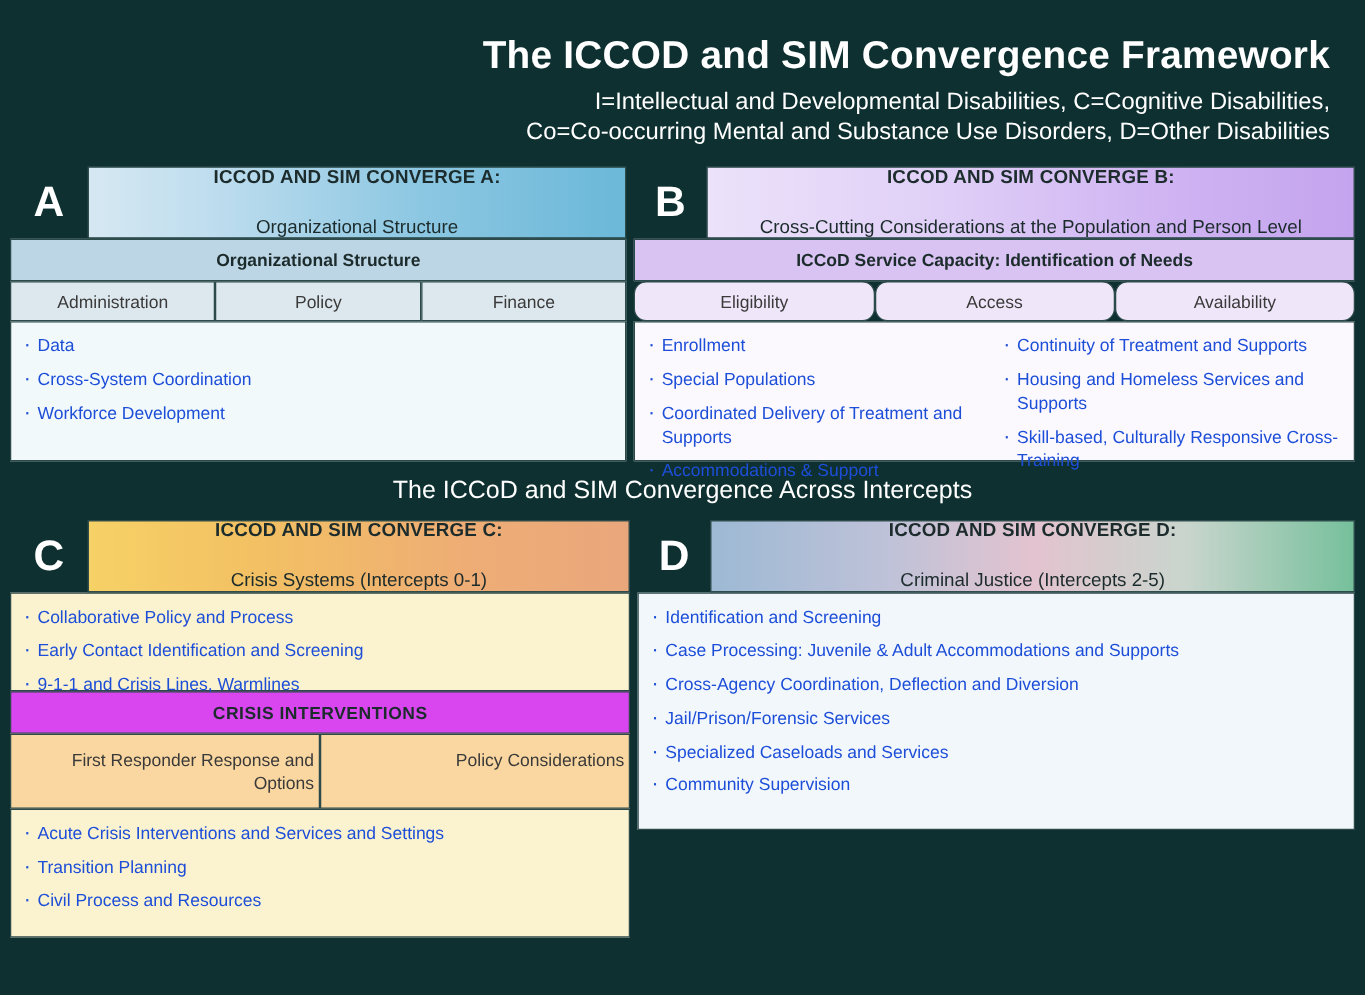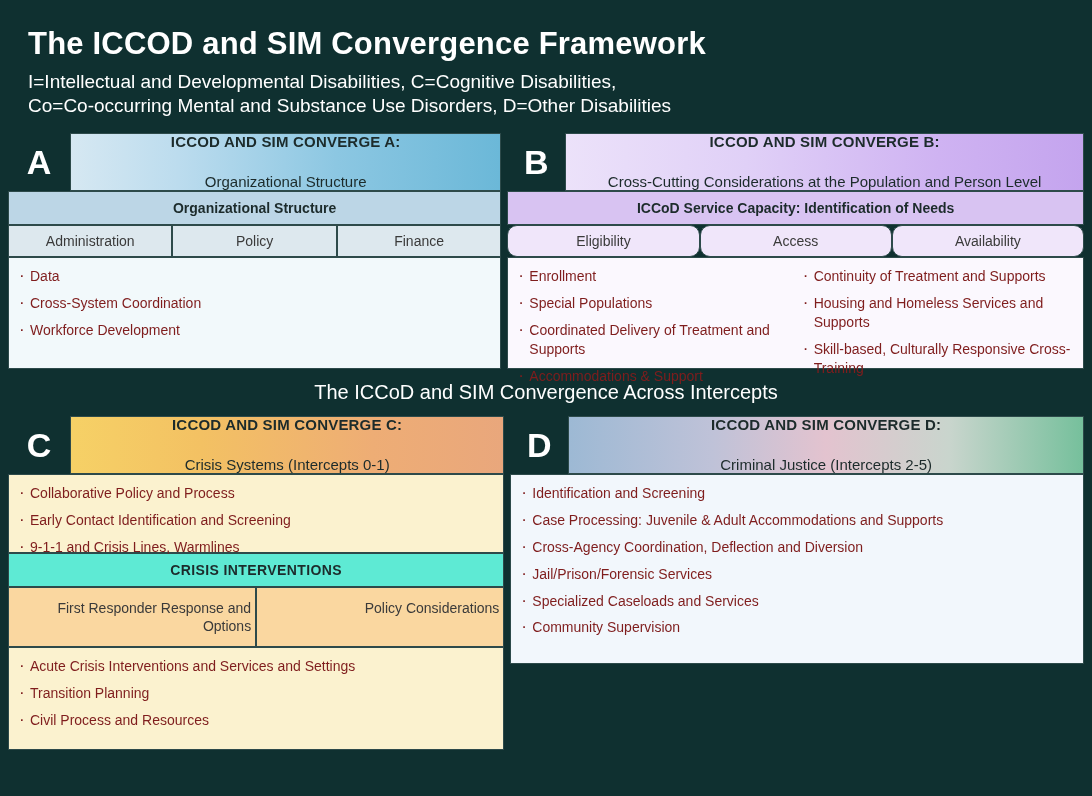--- a/index.html
+++ b/index.html
@@ -13,21 +13,21 @@
   .frame{
     position:relative;
     width:1092px;height:796px;
     background:#0f3030;
     box-sizing:border-box;
     padding:0 8px 8px 8px;
   }
 
   
   .title-block{
-    text-align:left;
+    text-align:right;
     padding:26px 20px 14px 20px;
     color:#ffffff;
   }
   .main-title{
     font-size:31px;
     font-weight:bold;
     letter-spacing:0.2px;
     margin:0 0 8px 0;
     line-height:1.15;
   }
@@ -72,21 +72,21 @@
   .grad-C{background:linear-gradient(90deg,#f6d166 0%,#f3c163 30%,#eead75 70%,#e9a77c 100%);}
   .grad-D{background:linear-gradient(90deg,#9db9d4 0%,#bfc2d8 28%,#e3c3cf 50%,#c9d5cd 74%,#76c09c 100%);}
 
   .subhead{
     border:1.5px solid #2d4a4a;box-sizing:border-box;
     text-align:center;font-weight:bold;font-size:14px;
     padding:8px 4px;color:#1c2b2b;
   }
   .subhead.blue{background:#bcd6e6;}
   .subhead.purple{background:#d8c3f2;}
-  .subhead.orange{background:#5eead4;letter-spacing:.4px;}
+  .subhead.orange{background:#d946ef;letter-spacing:.4px;}
 
   .cells{display:flex;}
   .cell{
     border:1.5px solid #2d4a4a;box-sizing:border-box;
     text-align:center;font-size:14px;padding:7px 4px;
     color:#3a3a3a;flex:1;
   }
   .cell.blue{background:#dde8ee;}
   .cell.purple{background:#f0e6fa;border-radius:10px;}
   .cell.orange{background:#fad7a0;padding:11px 4px;line-height:1.3;text-align:right;}
@@ -95,21 +95,21 @@
     border:1.5px solid #2d4a4a;box-sizing:border-box;
     padding:9px 10px 10px 10px;
   }
   .body-box.pale-blue{background:#f2f9fb;}
   .body-box.pale-purple{background:#fbf8fe;}
   .body-box.pale-yellow{background:#fbf2cf;}
   .body-box.pale-steel{background:#f2f7fc;}
 
   ul.bullets{list-style:none;margin:0;padding:0;}
   ul.bullets li{
-    font-size:14px;color:#7f1d1d;
+    font-size:14px;color:#1d4ed8;
     line-height:1.35;
     margin:0 0 8px 0;
     padding-left:11px;
     position:relative;
   }
   ul.bullets li:last-child{margin-bottom:0;}
   ul.bullets li:before{
     content:"\00B7";
     position:absolute;left:0;top:-1px;
     font-size:17px;line-height:1.2;

